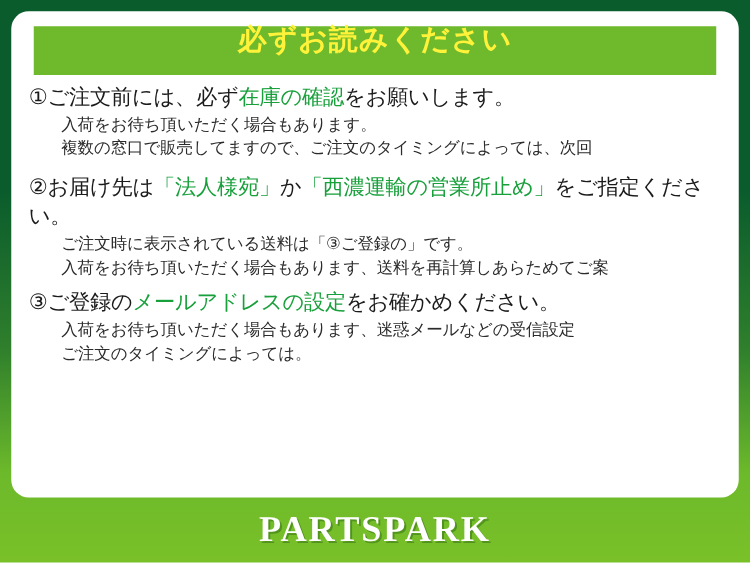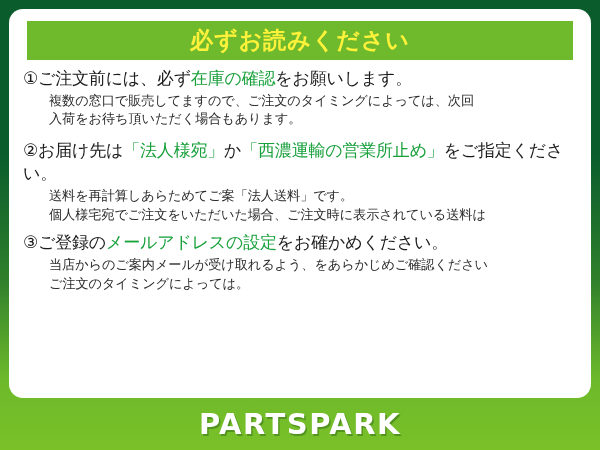--- a/index.html
+++ b/index.html
@@ -42,21 +42,21 @@
 
   
   #header-banner {
     position: absolute;
     left: 18px;
     top: 12px;
     width: 546px;
     height: 39px;
     background: #6fb92c;
     display: flex;
-    align-items: center;
+    align-items: flex-start;
     justify-content: center;
   }
   #header-title {
     color: #fff23a;
     font-size: 23px;
     font-weight: bold;
     letter-spacing: 1px;
     line-height: 1;
     white-space: nowrap;
   }
@@ -109,20 +109,21 @@
   
   #footer-bar {
     position: absolute;
     left: 0;
     bottom: 0;
     width: 600px;
     height: 52px;
     display: flex;
     align-items: center;
     justify-content: center;
+    font-family: Liberation Serif, serif;
   }
   #brand-wordmark {
     color: #ffffff;
     font-size: 29px;
     font-weight: bold;
     letter-spacing: 1.5px;
     text-shadow: 1.5px 1.5px 0 rgba(40, 95, 20, 0.45);
   }
 </style>
 </head>
@@ -136,41 +137,41 @@
       <div id="header-title">必ずお読みください</div>
     </div>
 
     <div id="notice-body">
 
       <div class="notice-item" id="item-1">
         <div class="item-heading">
           <span>①ご注文前には、必ず</span><span class="hl">在庫の確認</span><span>をお願いします。</span>
         </div>
         <div class="item-detail">
+          <div>入荷をお待ち頂いただく場合もあります。</div>
           <div>複数の窓口で販売してますので、ご注文のタイミングによっては、次回</div>
-          <div>入荷をお待ち頂いただく場合もあります。</div>
         </div>
       </div>
 
       <div class="notice-item" id="item-2">
         <div class="item-heading wrap">
           <span>②お届け先は</span><span class="hl">「法人様宛」</span><span>か</span><span class="hl">「西濃運輸の営業所止め」</span><span>をご指定ください。</span>
         </div>
         <div class="item-detail">
-          <div>送料を再計算しあらためてご案「法人送料」です。</div>
-          <div>個人様宅宛でご注文をいただいた場合、ご注文時に表示されている送料は</div>
+          <div>ご注文時に表示されている送料は「③ご登録の」です。</div>
+          <div>入荷をお待ち頂いただく場合もあります、送料を再計算しあらためてご案</div>
         </div>
       </div>
 
       <div class="notice-item" id="item-3">
         <div class="item-heading">
           <span>③ご登録の</span><span class="hl">メールアドレスの設定</span><span>をお確かめください。</span>
         </div>
         <div class="item-detail">
-          <div>当店からのご案内メールが受け取れるよう、をあらかじめご確認ください</div>
+          <div>入荷をお待ち頂いただく場合もあります、迷惑メールなどの受信設定</div>
           <div>ご注文のタイミングによっては。</div>
         </div>
       </div>
 
     </div>
   </div>
 
   <div id="footer-bar">
     <div id="brand-wordmark">PARTSPARK</div>
   </div>

